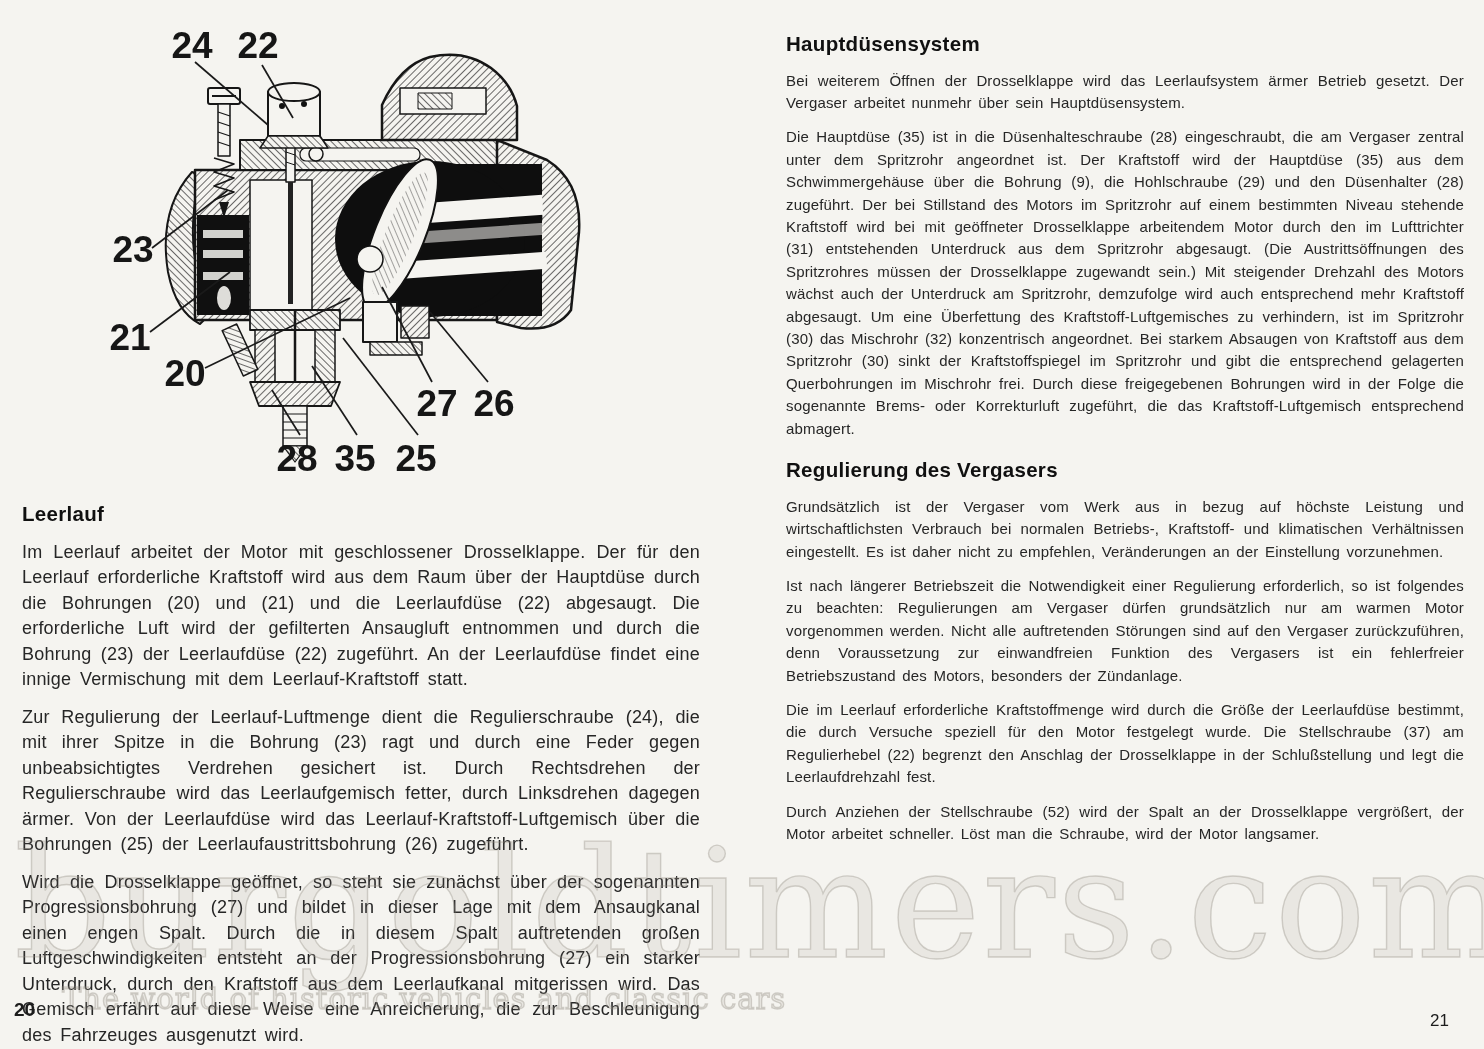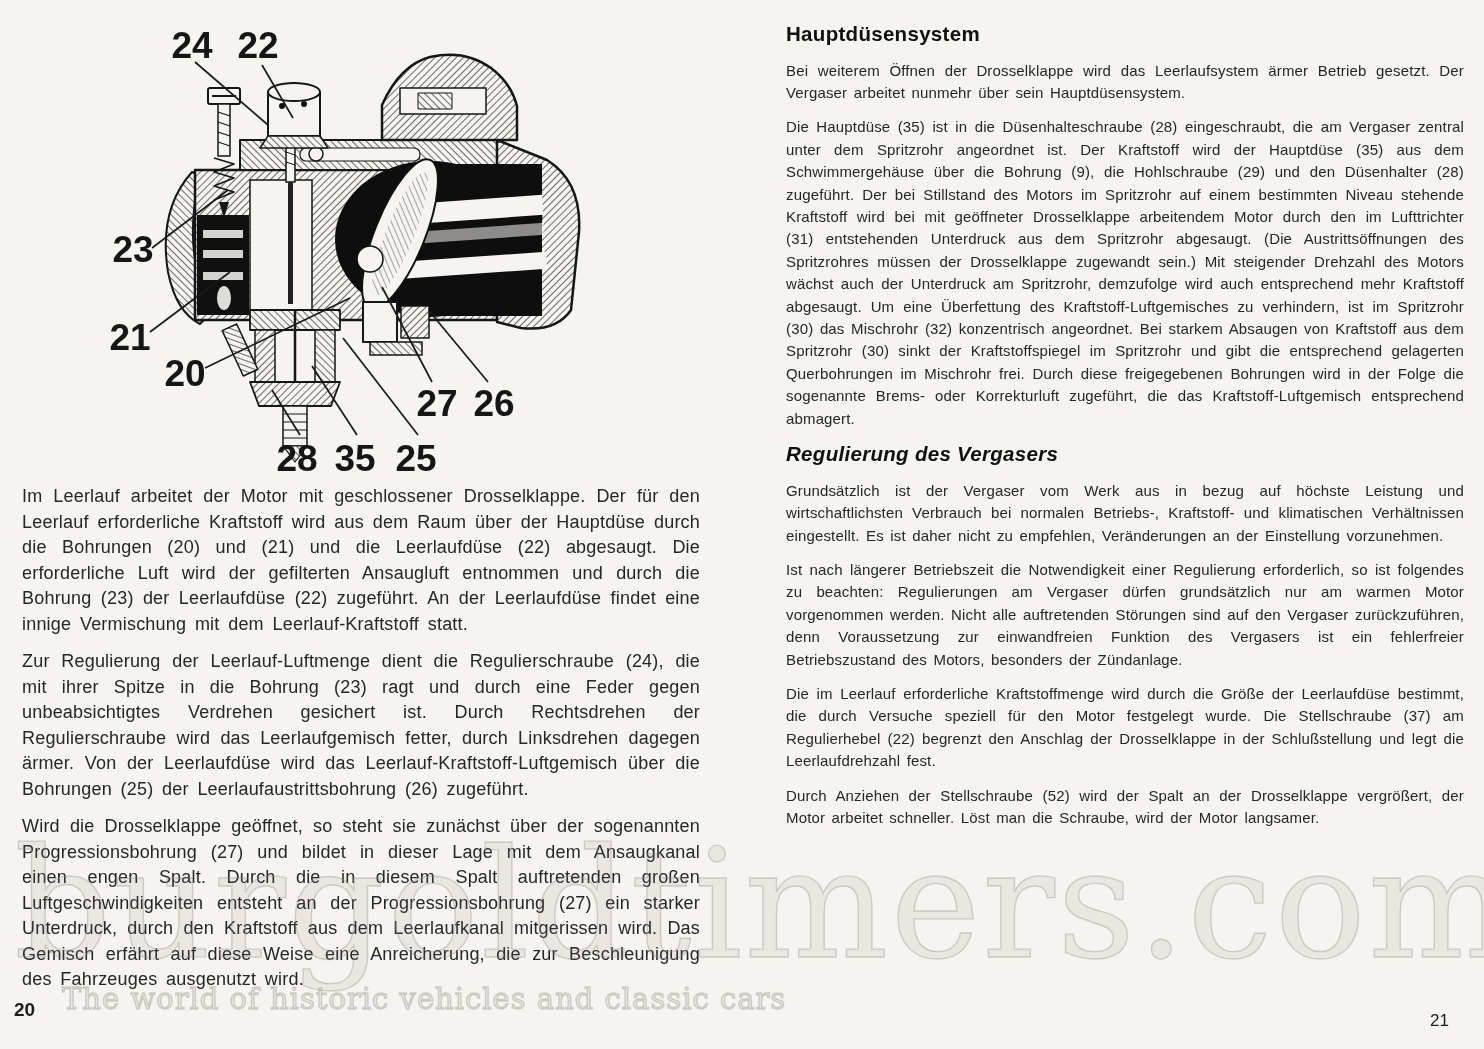--- a/index.html
+++ b/index.html
@@ -13,23 +13,23 @@
   }
   .scan{position:absolute;inset:0;}
 
   
   .page{position:absolute;}
   .page-left-text{left:22px;top:484px;width:678px;}
   .page-right-text{left:786px;top:14px;width:678px;}
 
   h2.sec{
     font-size:20.5px;line-height:1.2;font-weight:bold;color:#101010;
-    margin:8px 0 13px 0;letter-spacing:.3px;
-  }
-  .sec-gap{margin-top:24px;font-style:italic;}
+    margin:18px 0 13px 0;letter-spacing:.3px;
+  }
+  .sec-gap{margin-top:24px;}
   p.body{
     margin:0 0 12px 0;
     text-align:justify;
     color:#262626;
   }
   .page-left-text p.body{font-size:18px;line-height:25.5px;word-spacing:3.5px;letter-spacing:.2px;}
   .page-right-text p.body{font-size:15px;line-height:22.4px;word-spacing:2.2px;letter-spacing:.15px;}
 
   .pagenum{position:absolute;color:#1c1c1c;}
   .pagenum-left{left:14px;top:999px;font-size:19px;font-weight:bold;}
@@ -178,20 +178,21 @@
         <text class="callout" x="85" y="376">20</text>
         <text class="callout" x="337" y="406">27</text>
         <text class="callout" x="394" y="406">26</text>
         <text class="callout" x="197" y="461">28</text>
         <text class="callout" x="255" y="461">35</text>
         <text class="callout" x="316" y="461">25</text>
       </g>
     </svg>
 
     <div class="page-left-text page">
+      <h2 class="sec">Leerlauf</h2>
       <p class="body">Im Leerlauf arbeitet der Motor mit geschlossener Drosselklappe. Der für den Leerlauf erforderliche Kraftstoff wird aus dem Raum über der Hauptdüse durch die Bohrungen (20) und (21) und die Leerlaufdüse (22) abgesaugt. Die erforderliche Luft wird der gefilterten Ansaugluft entnommen und durch die Bohrung (23) der Leerlaufdüse (22) zugeführt. An der Leerlaufdüse findet eine innige Vermischung mit dem Leerlauf-Kraftstoff statt.</p>
       <p class="body">Zur Regulierung der Leerlauf-Luftmenge dient die Regulierschraube (24), die mit ihrer Spitze in die Bohrung (23) ragt und durch eine Feder gegen unbeabsichtigtes Verdrehen gesichert ist. Durch Rechtsdrehen der Regulierschraube wird das Leerlaufgemisch fetter, durch Linksdrehen dagegen ärmer. Von der Leerlaufdüse wird das Leerlauf-Kraftstoff-Luftgemisch über die Bohrungen (25) der Leerlaufaustrittsbohrung (26) zugeführt.</p>
       <p class="body">Wird die Drosselklappe geöffnet, so steht sie zunächst über der sogenannten Progressionsbohrung (27) und bildet in dieser Lage mit dem Ansaugkanal einen engen Spalt. Durch die in diesem Spalt auftretenden großen Luftgeschwindigkeiten entsteht an der Progressionsbohrung (27) ein starker Unterdruck, durch den Kraftstoff aus dem Leerlaufkanal mitgerissen wird. Das Gemisch erfährt auf diese Weise eine Anreicherung, die zur Beschleunigung des Fahrzeuges ausgenutzt wird.</p>
     </div>
 
     <div class="pagenum pagenum-left">20</div>
   </div>
 
   <div class="page page-right-text">
 

